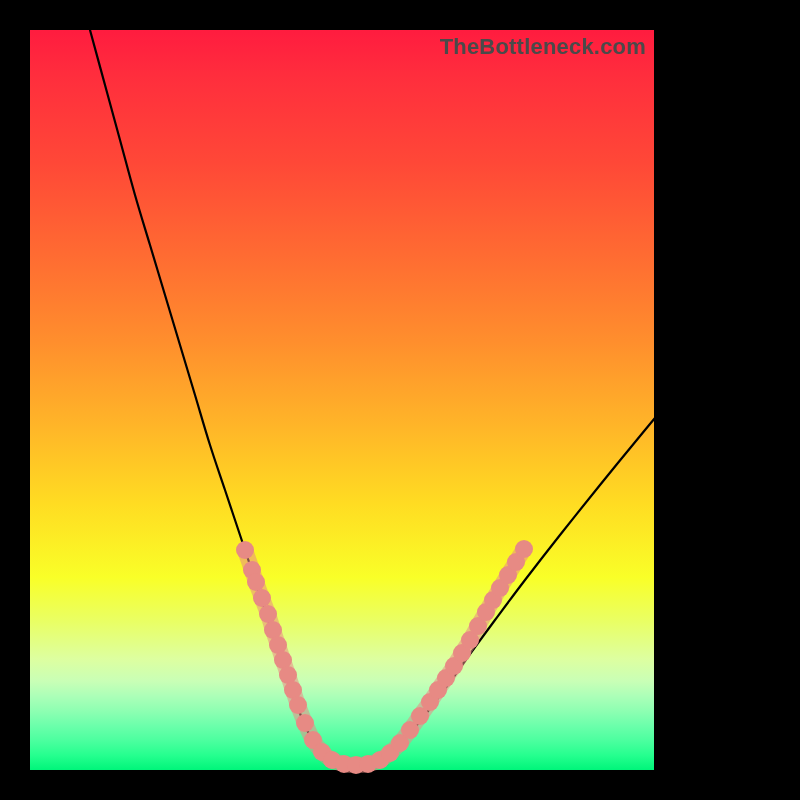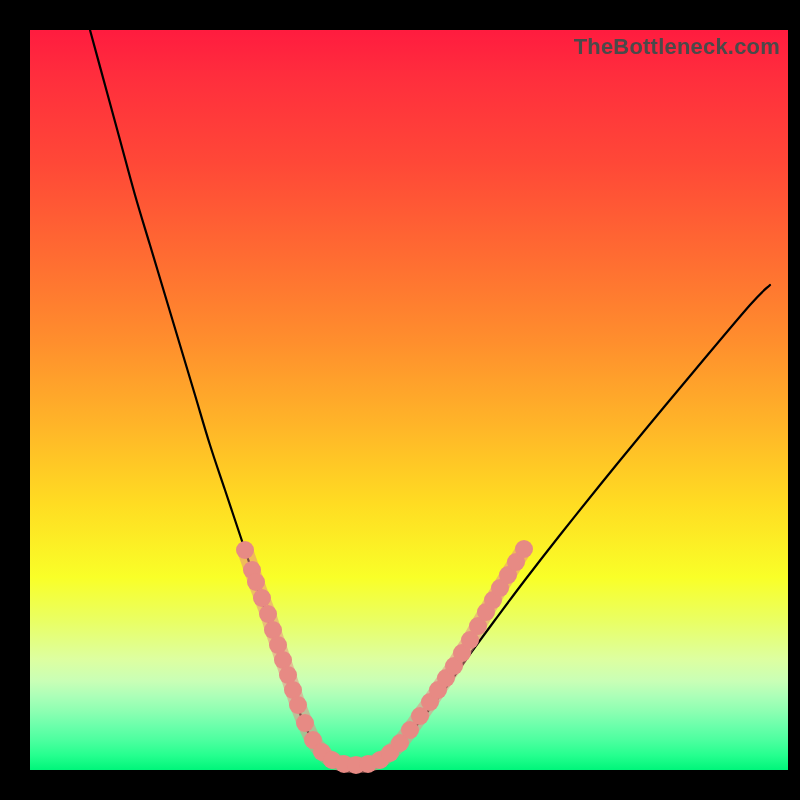--- a/index.html
+++ b/index.html
@@ -14,21 +14,21 @@
   .frame {
     position: relative;
     width: 800px;
     height: 800px;
     background: #000;
   }
   .plot-area {
     position: absolute;
     left: 30px;
     top: 30px;
-    width: 758px;
+    width: 624px;
     height: 740px;
     background: linear-gradient(
       to bottom,
       #ff1c3f 0%,
       #ff2d3d 6%,
       #ff4837 18%,
       #ff6a32 30%,
       #ff8e2d 42%,
       #ffb728 54%,
       #ffdc22 64%,

